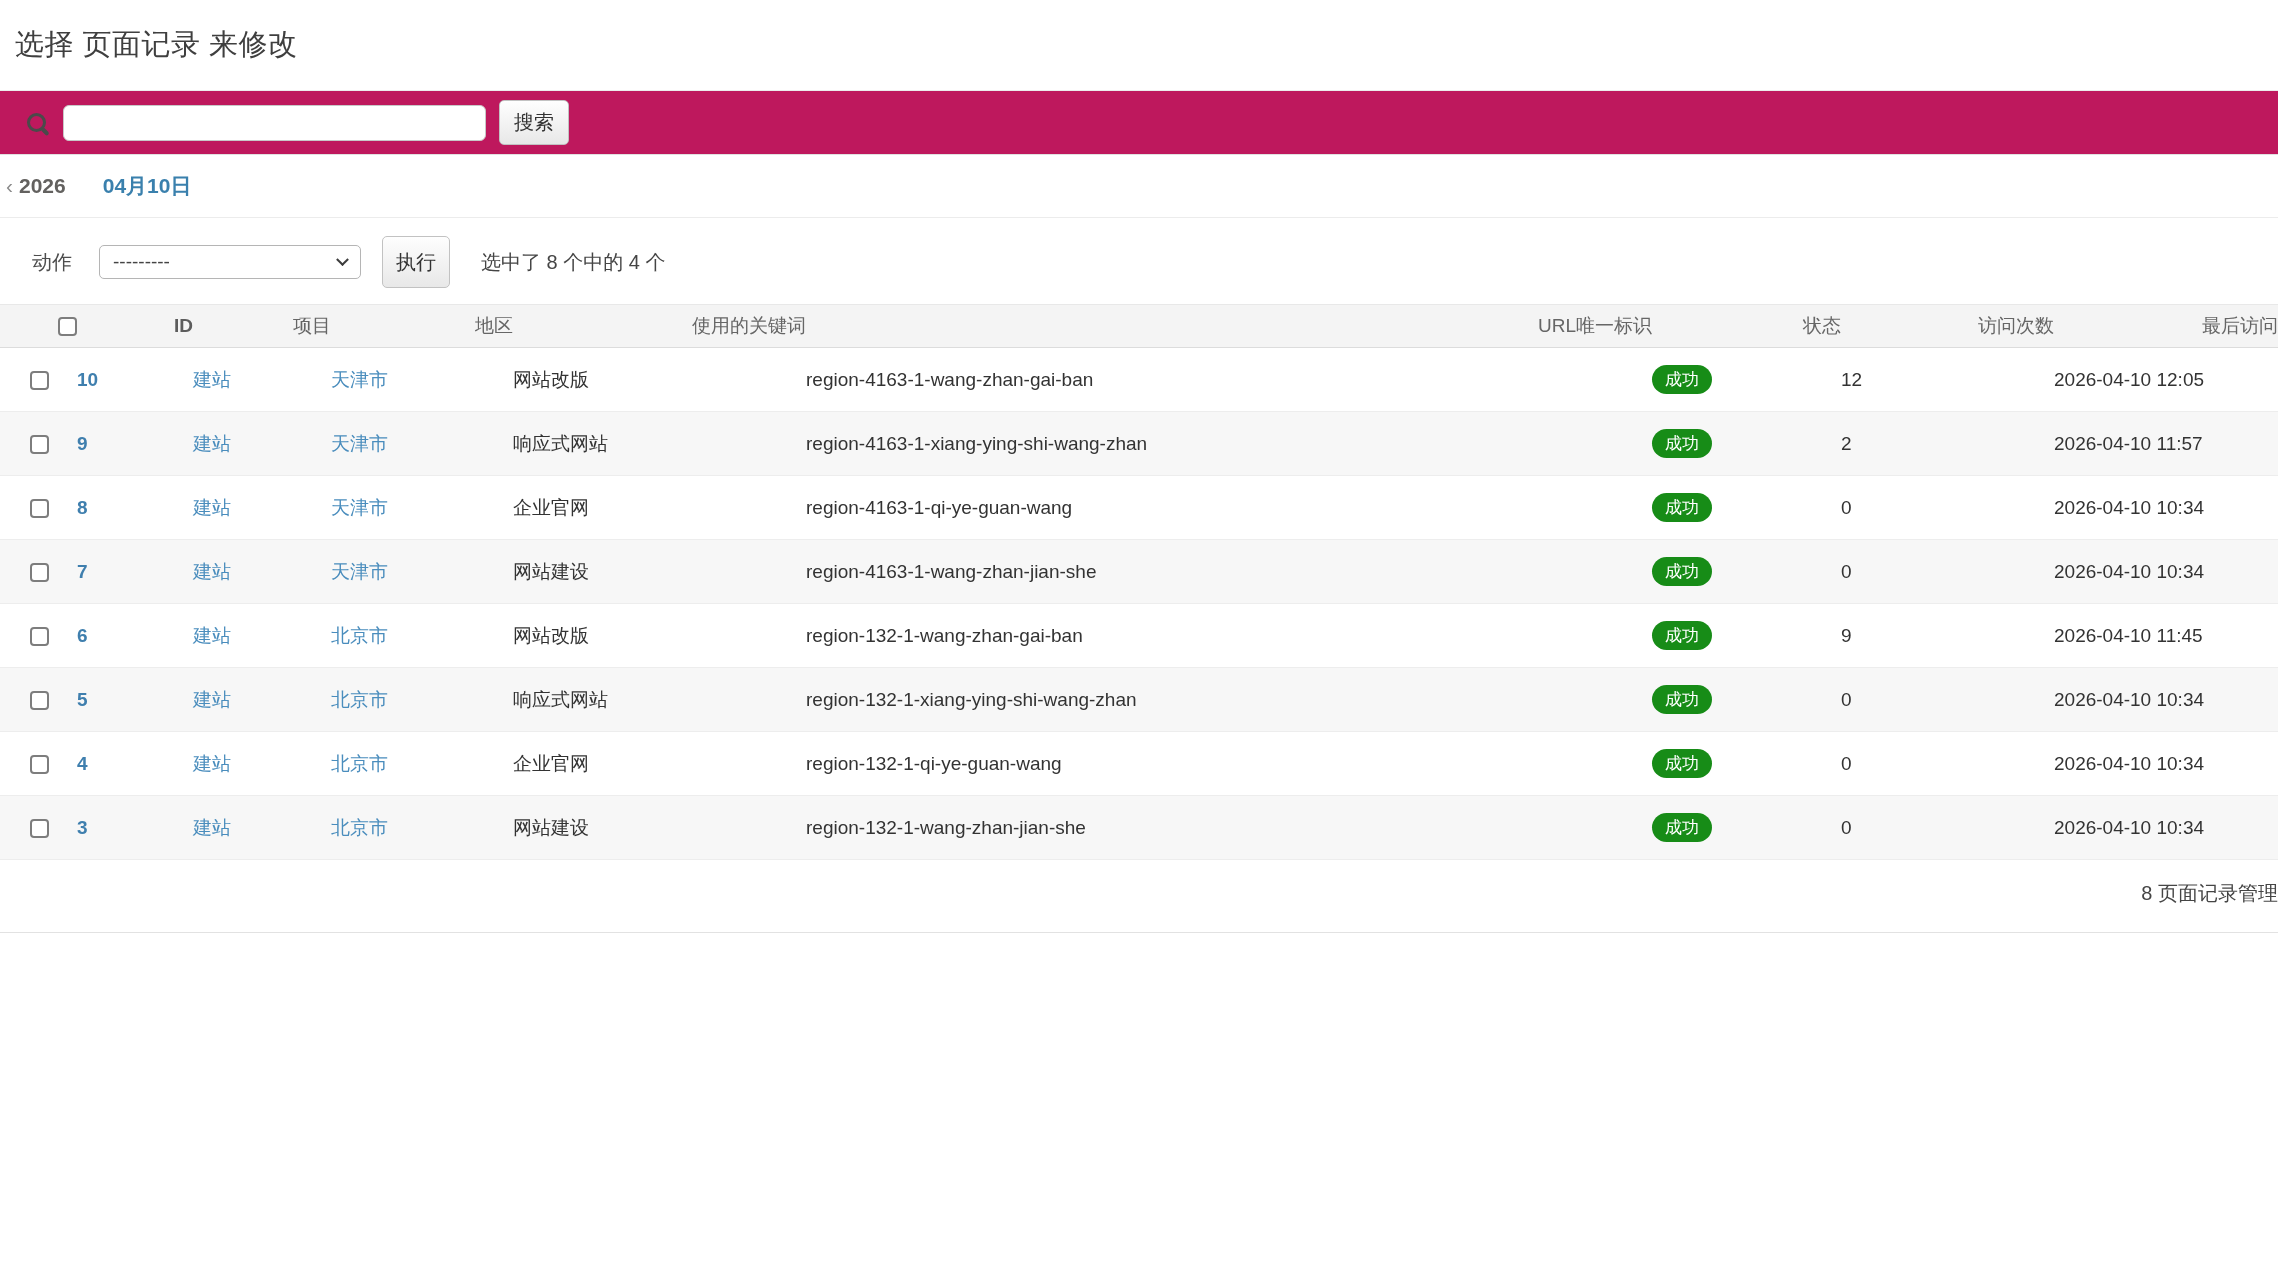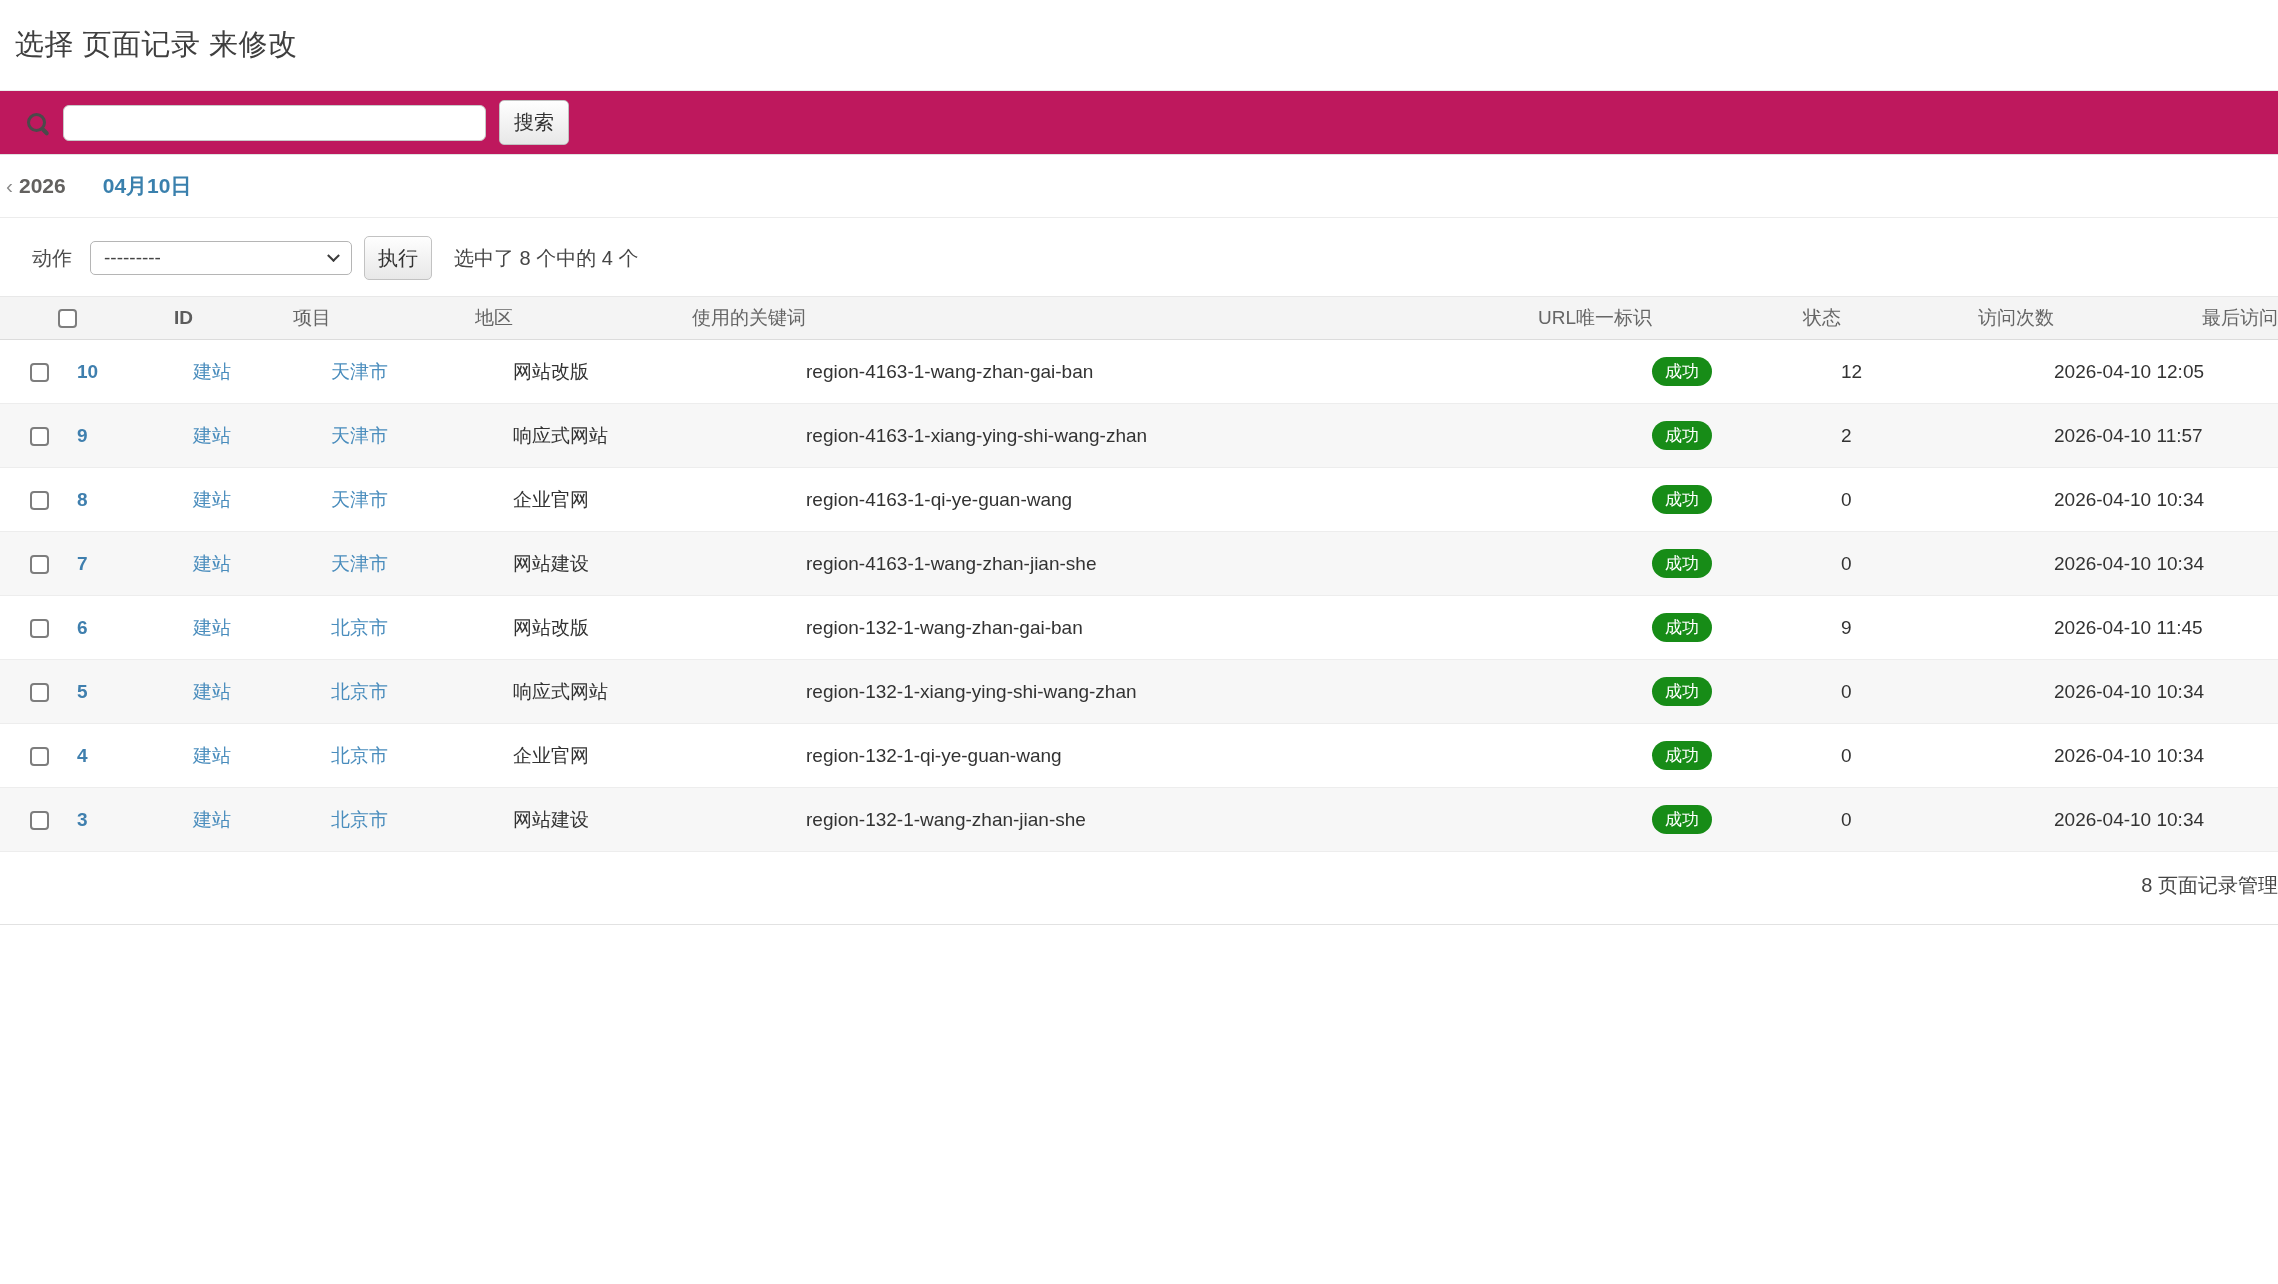--- a/index.html
+++ b/index.html
@@ -42,32 +42,32 @@
     height: 63px; display: flex; align-items: center;
     padding-left: 6px; border-bottom: 1px solid #ececec;
     font-size: 21px; font-weight: 700;
   }
   .prev-year { color: #63615f; text-decoration: none; }
   .prev-year .chev-left { font-weight: 400; margin-right: 6px; color:#8a8a8a; }
   .current-date { color: var(--date-link, #3a80ad); text-decoration: none; margin-left: 37px; }
   
   .actions-bar {
     margin: 18px 0 16px 0; padding-left: 32px;
-    display: flex; align-items: center;
+    display: flex; align-items: center; gap: 9px;
   }
   .actions-label { font-size: 20px; color: #4d4d4d; }
   .action-select {
     margin-left: 18px; width: 262px; height: 34px;
     border: 1px solid #b5b5b5; border-radius: 5px; background: #fff;
     display: flex; align-items: center; justify-content: space-between;
     padding: 0 13px; font-size: 19px; color: #444; cursor: pointer;
   }
   .chevron-down { width: 9px; height: 9px; border-right: 2px solid #3c3c3c;
     border-bottom: 2px solid #3c3c3c; transform: rotate(45deg) translate(-2px,-2px); }
-  .execute-btn { margin-left: 12px; padding: 5px 13px; height: 44px; }
+  .execute-btn { margin-left: 12px; padding: 5px 13px; height: 52px; }
   .selection-counter { margin-left: 22px; font-size: 20px; color: #454545; }
   
   table.records { width: 100%; border-collapse: collapse; table-layout: fixed; }
   thead tr { background: #f4f4f4; border-top: 1px solid #e8e8e8; border-bottom: 1px solid #dcdcdc; }
   th { height: 43px; text-align: right; font-size: 19px; font-weight: 400; color: #666; padding: 0; }
   th.col-id { font-weight: 700; color: #5c5c5c; }
   tbody tr { border-bottom: 1px solid #ededed; padding-left: 20px; }
   tbody tr:nth-child(even) { background: #f7f7f7; }
   td { height: 64px; font-size: 19px; color: #333; padding: 0; vertical-align: middle; }
   .cell-pad { padding-left: 30px; }

